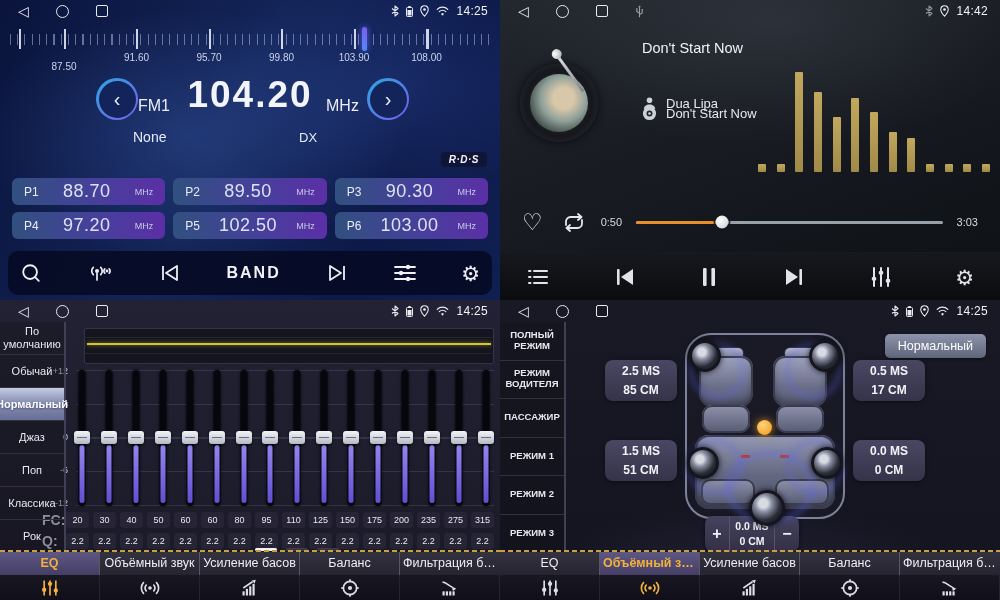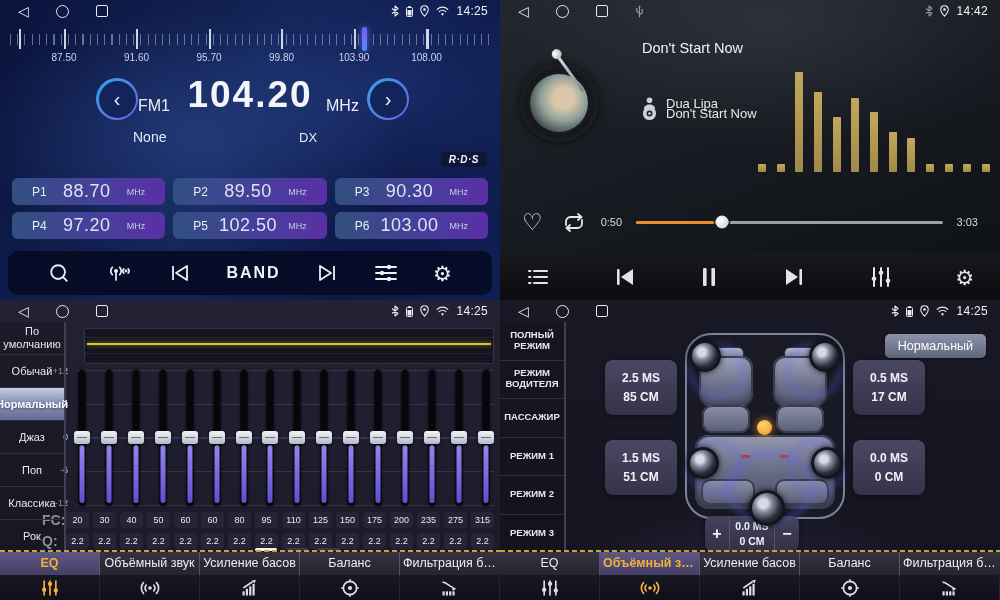--- a/index.html
+++ b/index.html
@@ -44,28 +44,28 @@
   .round-btn .inner{width:100%;height:100%;border-radius:50%;background:#13245a;display:flex;
     align-items:center;justify-content:center;font-size:20px;color:#eef1fa;line-height:1}
   .band-lab{position:absolute;left:138px;top:97px;font-size:16px;color:#e9edf8}
   .unit-lab{position:absolute;left:326px;top:97px;font-size:16px;color:#e9edf8}
   .none-lab{position:absolute;left:133px;top:129px;font-size:14px;color:#e6eaf6}
   .dx-lab{position:absolute;left:299px;top:130px;font-size:13px;color:#e6eaf6}
   .rds{position:absolute;right:13px;top:152px;background:rgba(16,20,52,.85);border-radius:4px;
     padding:2px 8px;font-size:10px;font-weight:bold;font-style:italic;color:#f2f4fa;letter-spacing:.5px}
   .presets{position:absolute;left:12px;right:12px;top:178px;display:grid;
     grid-template-columns:1fr 1fr 1fr;grid-template-rows:27px 27px;gap:7px 8px}
-  .preset{display:flex;align-items:center;justify-content:space-between;padding:0 20px;
+  .preset{display:flex;align-items:center;justify-content:space-between;padding:0 12px;
     border-radius:6px;background:linear-gradient(90deg,#31507f,#46409b 55%,#5b2fa6);cursor:pointer}
   .pnum{font-size:12px;color:#e9edf8}
   .pfreq{font-size:18px;color:#dde3f4;letter-spacing:.5px}
   .punit{font-size:9px;color:#c6cde4}
   .bar1{position:absolute;left:8px;right:8px;top:251px;height:44px;border-radius:10px;
     background:rgba(6,10,34,.88);display:flex;align-items:center;justify-content:space-between;
-    padding:0 40px}
+    padding:0 12px}
   .bar1 .tbtn,.bar2 .tbtn{display:flex;align-items:center;justify-content:center;cursor:pointer}
   .band-btn{font-size:16px;font-weight:bold;letter-spacing:2px;color:#f0f2f8}
   .gear{font-size:21px;color:#eef0f6;line-height:1}
   
   .vinyl{position:absolute;left:20px;top:64px;width:78px;height:78px;border-radius:50%;
     background:radial-gradient(circle,#20242a 0 38%,#15171c 60%,#2c3138 92%,#3a3f46 100%);
     box-shadow:0 0 10px rgba(0,0,0,.7)}
   .vinyl .art{position:absolute;left:10px;top:10px;width:58px;height:58px;border-radius:50%;
     background:radial-gradient(circle at 58% 42%,#d8c7a8 0 22%,#8fa09a 48%,#3a4440 78%,#20261f 100%)}
   .tonearm{position:absolute;left:36px;top:-12px;width:3px;height:48px;border-radius:2px;
@@ -173,21 +173,21 @@
   .bench::before{left:6px}.bench::after{right:6px}
   .belt{position:absolute;width:9px;height:3px;border-radius:1px;background:#c0392b;top:20px}
   .spk{position:absolute;width:26px;height:26px;border-radius:50%;border:3px solid #14151d;
     background:radial-gradient(circle at 38% 35%,#d9dbe4 0 16%,#8a8da0 32%,#2a2c38 62%,#0c0d14 100%);
     box-shadow:0 0 6px rgba(0,0,0,.8);z-index:3}
   .glow{position:absolute;border-radius:50%;border:4px solid rgba(96,100,235,.4);
     filter:blur(3px);z-index:1}
   .posdot{position:absolute;left:70px;top:85px;width:15px;height:15px;border-radius:50%;
     background:radial-gradient(circle at 38% 32%,#ffd27a,#ef9816);
     box-shadow:0 0 8px rgba(250,160,30,.8);z-index:4}
-  .delaybtn{position:absolute;width:68px;padding:9px 2px;border-radius:8px;text-align:center;
+  .delaybtn{position:absolute;width:68px;padding:2px 2px;border-radius:8px;text-align:center;
     font-size:12px;font-weight:bold;color:#f2f3f8;line-height:1.55;cursor:pointer;
     background:linear-gradient(180deg,#4a4763,#353349);box-shadow:0 1px 4px rgba(0,0,0,.5)}
   .subctl{position:absolute;left:205px;top:216px;width:94px;height:36px;border-radius:8px;
     background:linear-gradient(180deg,#45425e,#322f45);display:flex;align-items:stretch;
     box-shadow:0 1px 4px rgba(0,0,0,.5)}
   .subctl .pm{width:24px;display:flex;align-items:center;justify-content:center;font-size:16px;
     font-weight:bold;color:#f2f3f8;cursor:pointer}
   .subctl .mid{flex:1;border-left:1px solid #57536e;border-right:1px solid #57536e;
     display:flex;flex-direction:column;align-items:center;justify-content:center;
     font-size:10.5px;font-weight:bold;color:#f2f3f8;line-height:1.4}
@@ -232,21 +232,21 @@
             </svg>
           </span>
         <span class="time">14:25</span>
       </div>
     </div>
 
     <div class="ticks">
       <div class="pointer" style="left:352px"></div>
     </div>
     <div class="scale-labels" id="scale-labels">
-        <span class="scale-label" style="left: 54px;">87.50</span>
+        <span class="scale-label" style="left: 54px; margin-top: 9px;">87.50</span>
         <span class="scale-label" style="left: 126.5px;">91.60</span>
         <span class="scale-label" style="left: 199px;">95.70</span>
         <span class="scale-label" style="left: 271.5px;">99.80</span>
         <span class="scale-label" style="left: 344px;">103.90</span>
         <span class="scale-label" style="left: 416.5px;">108.00</span>
       </div>
 
     <div class="round-btn" style="left:96px;top:78px">
       <div class="inner">‹</div>
     </div>

